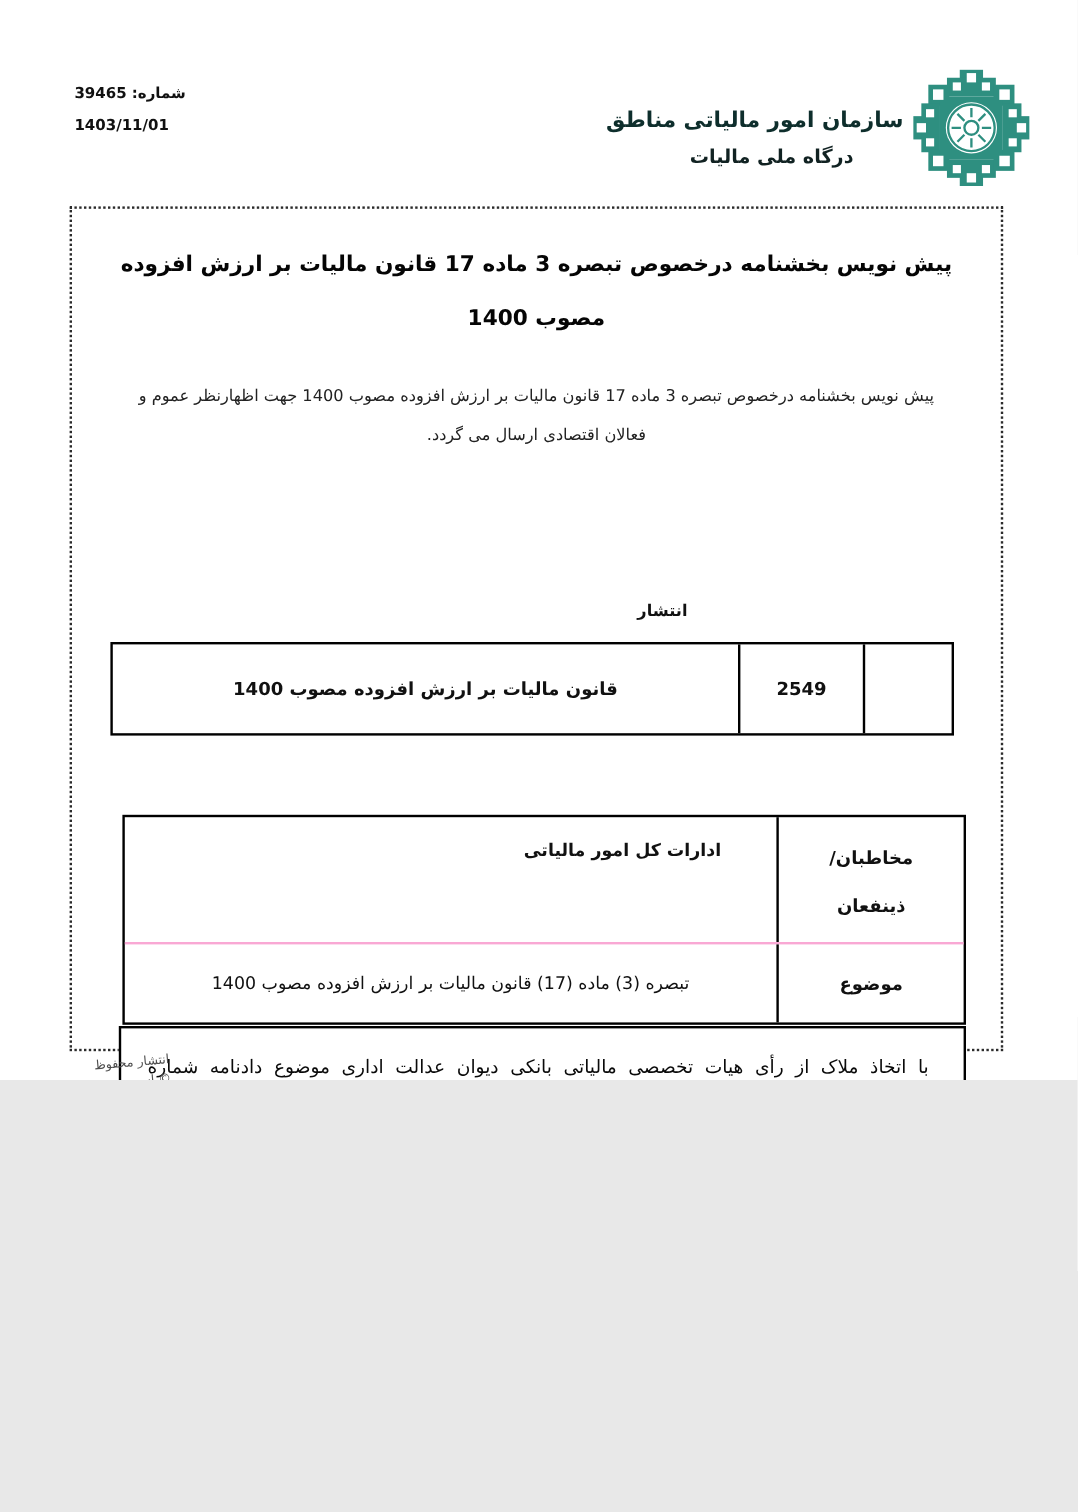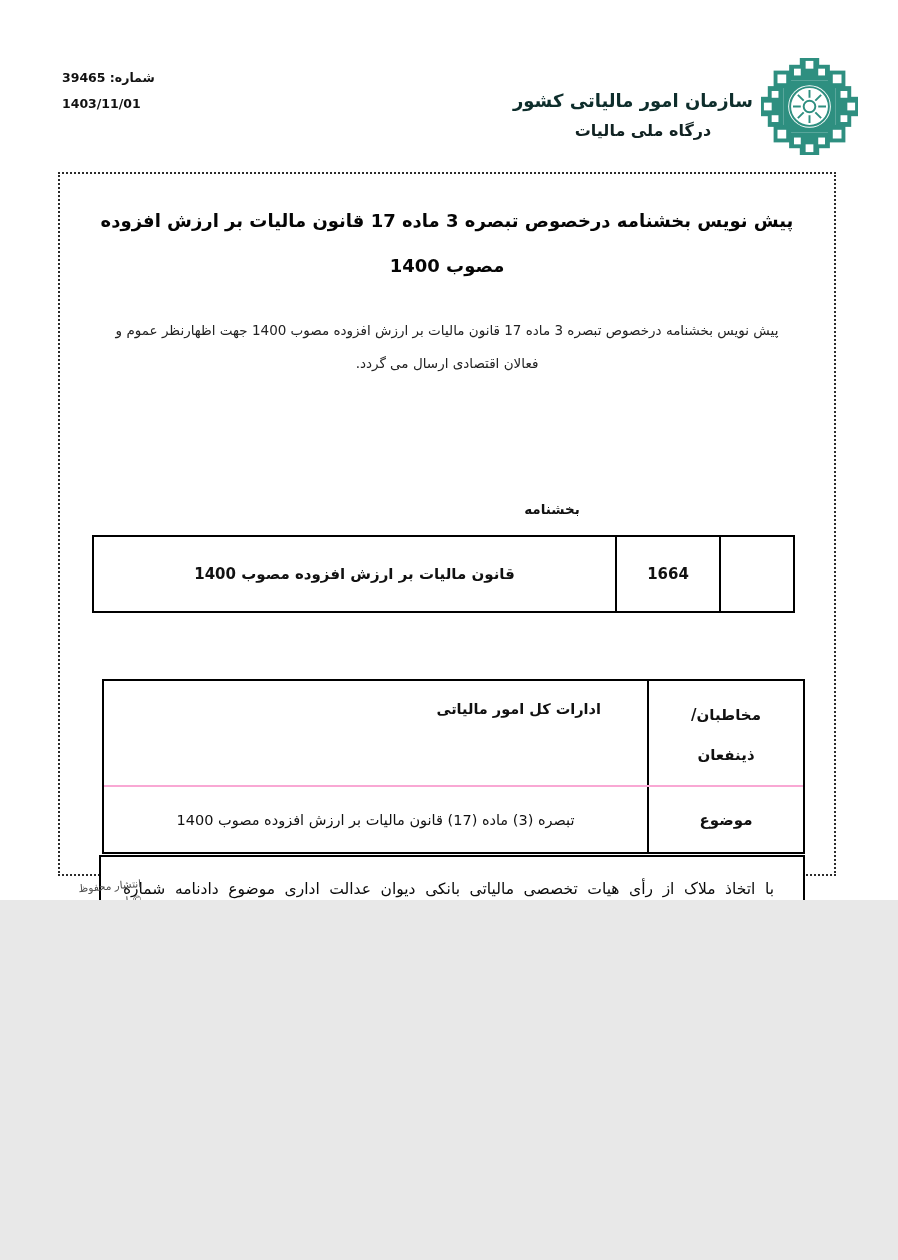--- a/index.html
+++ b/index.html
@@ -113,39 +113,39 @@
         <rect x="82" y="59" width="7" height="7"></rect>
         <rect x="28" y="28" width="44" height="44" rx="22"></rect>
       </g>
 
       <g stroke="#2E8F80" fill="none" stroke-width="2">
         <circle cx="50" cy="50" r="20"></circle>
         <circle cx="50" cy="50" r="6"></circle>
         <path d="M50 33 v8 M50 59 v8 M33 50 h8 M59 50 h8 M38 38 l6 6 M56 56 l6 6 M62 38 l-6 6 M44 56 l-6 6"></path>
       </g>
     </svg>
-    <div class="org-name">سازمان امور مالیاتی کشور</div>
+    <div class="org-name">سازمان امور مالیاتی مناطق</div>
     <div class="org-sub">درگاه ملی مالیات</div>
   </div>
 
   <div class="dashed-box">
     <div class="doc-title">
       <div>پیش نویس بخشنامه درخصوص تبصره 3 ماده 17 قانون مالیات بر ارزش افزوده</div>
       <div>مصوب 1400</div>
     </div>
     <div class="doc-subtitle">
       <div>پیش نویس بخشنامه درخصوص تبصره 3 ماده 17 قانون مالیات بر ارزش افزوده مصوب 1400 جهت اظهارنظر عموم و</div>
       <div>فعالان اقتصادی ارسال می گردد.</div>
     </div>
-    <div class="section-label">بخشنامه</div>
+    <div class="section-label">انتشار</div>
   </div>
 
   <div class="class-table">
     <div class="class-cell cc-1">قانون مالیات بر ارزش افزوده مصوب 1400</div>
-    <div class="class-cell cc-2">1664</div>
+    <div class="class-cell cc-2">2549</div>
     <div class="class-cell cc-3"></div>
   </div>
 
   <div class="info-table">
     <div class="info-row row-audience">
       <div class="info-value">ادارات کل امور مالیاتی</div>
       <div class="info-label">مخاطبان/ ذینفعان</div>
     </div>
     <div class="info-row row-subject">
       <div class="info-value">تبصره (3) ماده (17) قانون مالیات بر ارزش افزوده مصوب 1400</div>

